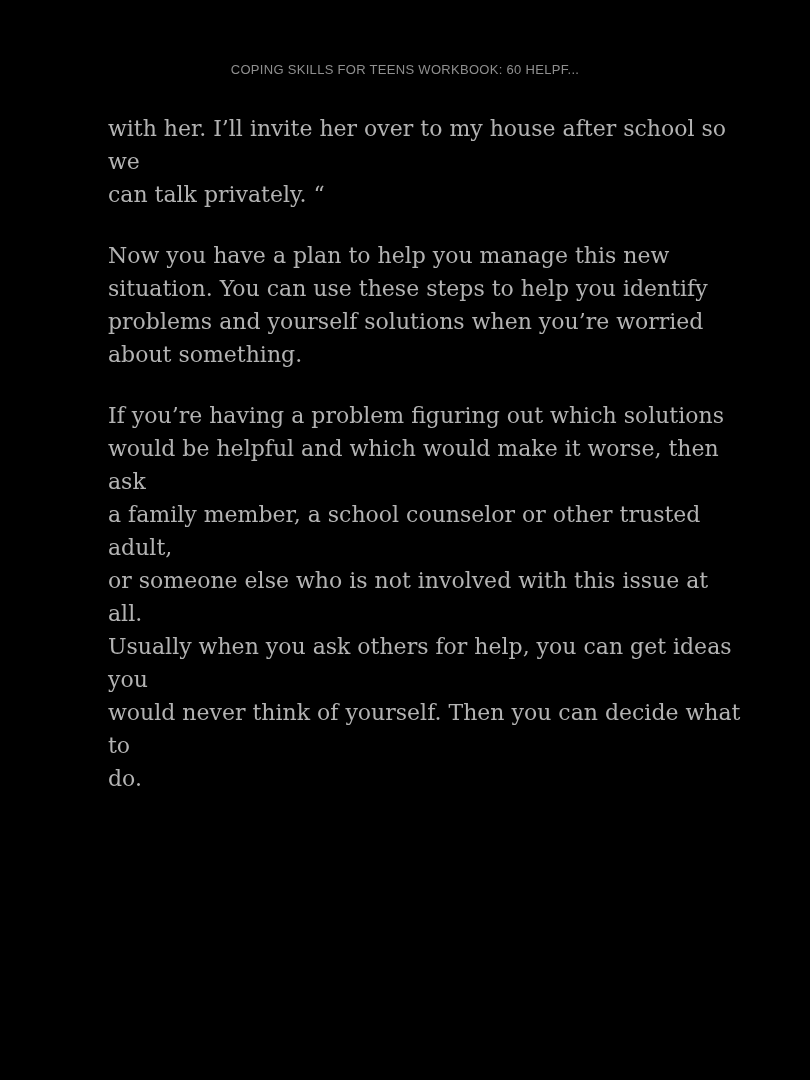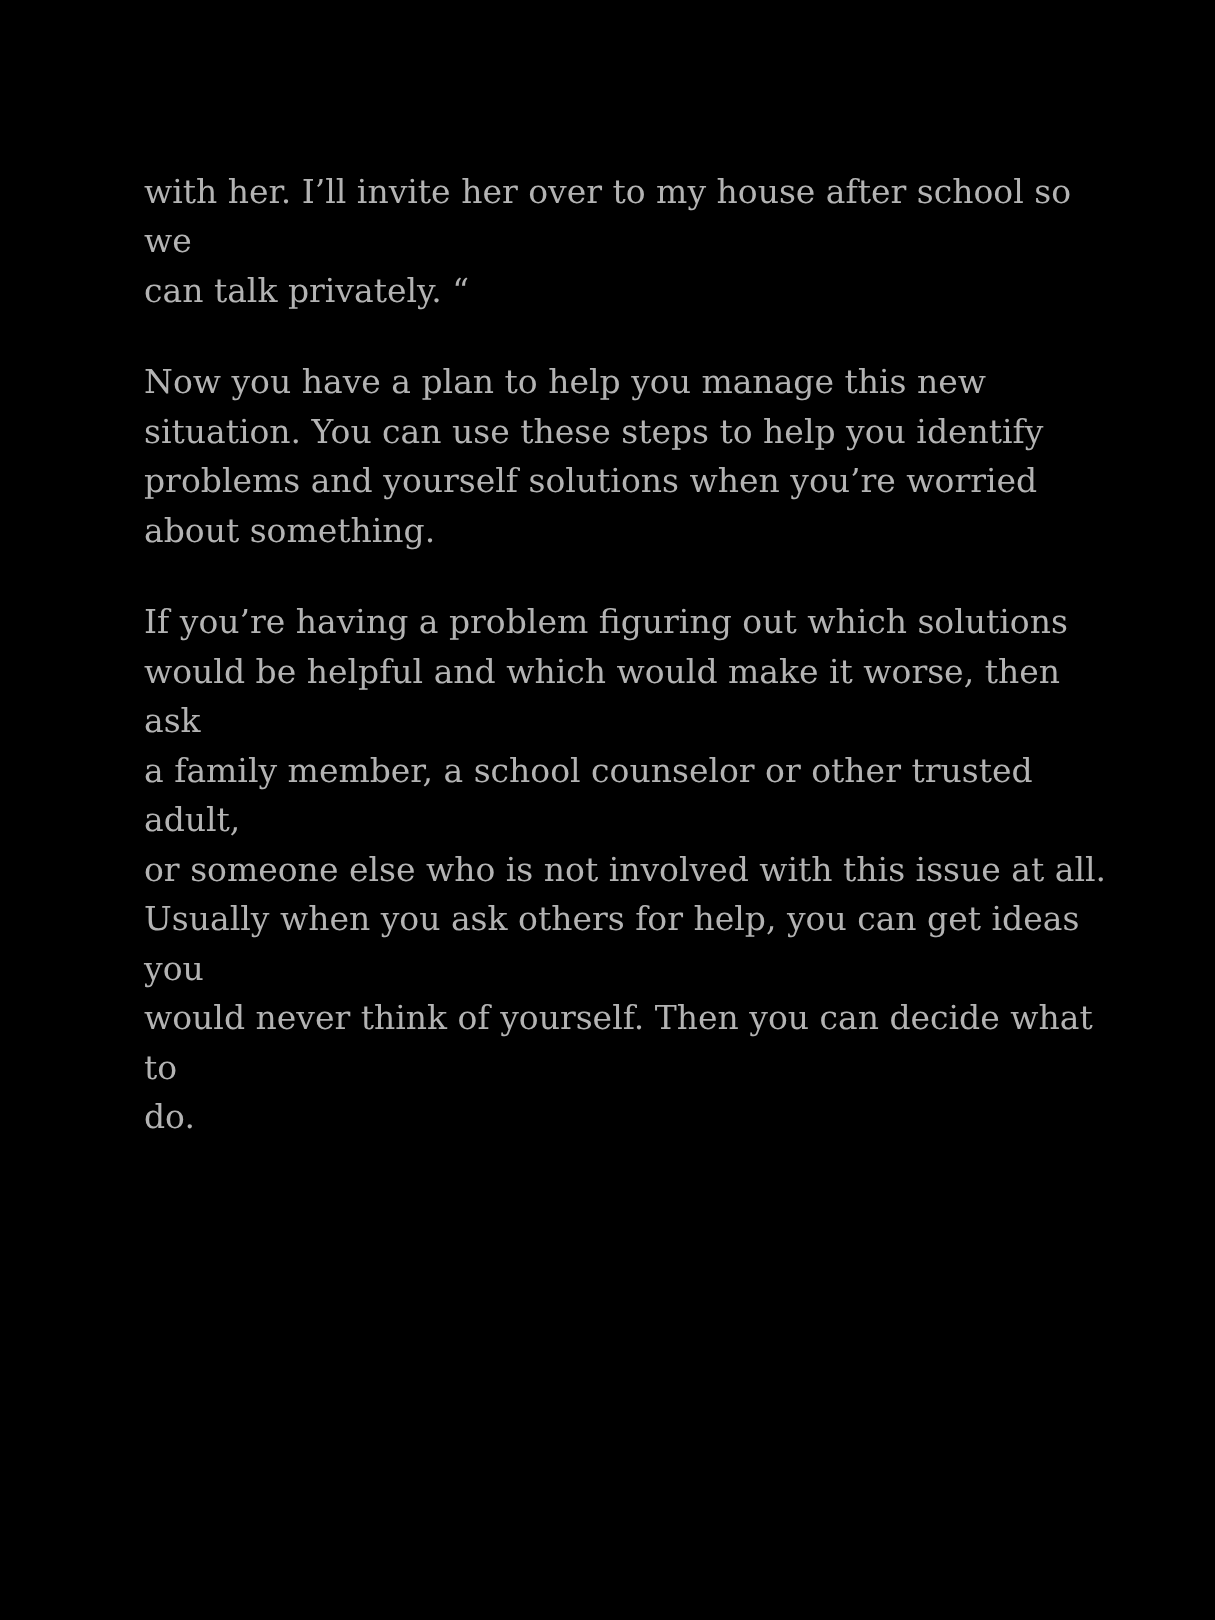--- a/index.html
+++ b/index.html
@@ -27,33 +27,34 @@
     color: #8f8f8f;
     white-space: nowrap;
   }
   .page-text {
     position: absolute;
     top: 112px;
     left: 96px;
     width: 645px;
   }
   .para {
-    margin: 0 0 28px 0;
+    margin: 0 0 28px 12px;
     font-family: "DejaVu Serif", serif;
     font-size: 22px;
     line-height: 33px;
     color: #b3b3b3;
     white-space: pre-line;
     text-align: left;
   }
 </style>
 </head>
 <body>
 
 <div class="reader-page">
+  <div class="running-header">COPING SKILLS FOR TEENS WORKBOOK: 60 HELPF...</div>
   <div class="page-text">
       <p class="para">with her. I’ll invite her over to my house after school so we
 can talk privately. “</p>
       <p class="para">Now you have a plan to help you manage this new
 situation. You can use these steps to help you identify
 problems and yourself solutions when you’re worried
 about something.</p>
       <p class="para">If you’re having a problem figuring out which solutions
 would be helpful and which would make it worse, then ask
 a family member, a school counselor or other trusted adult,

